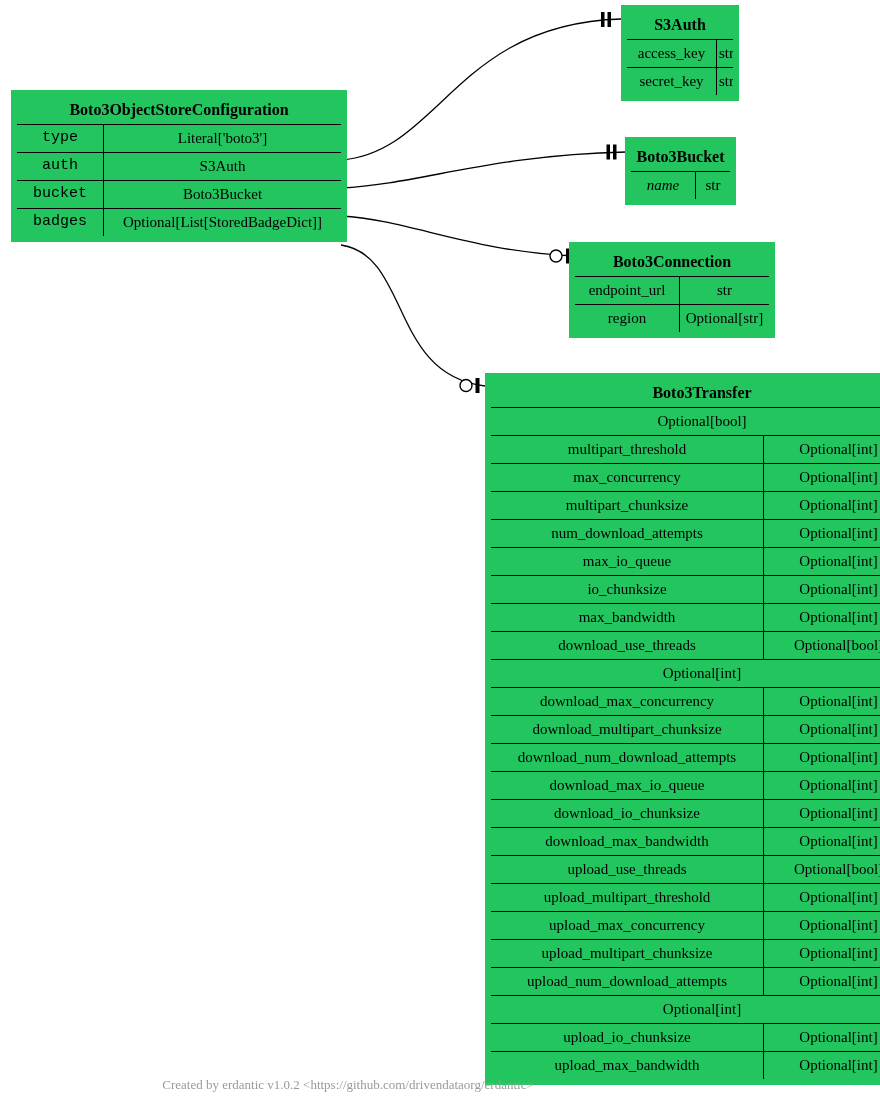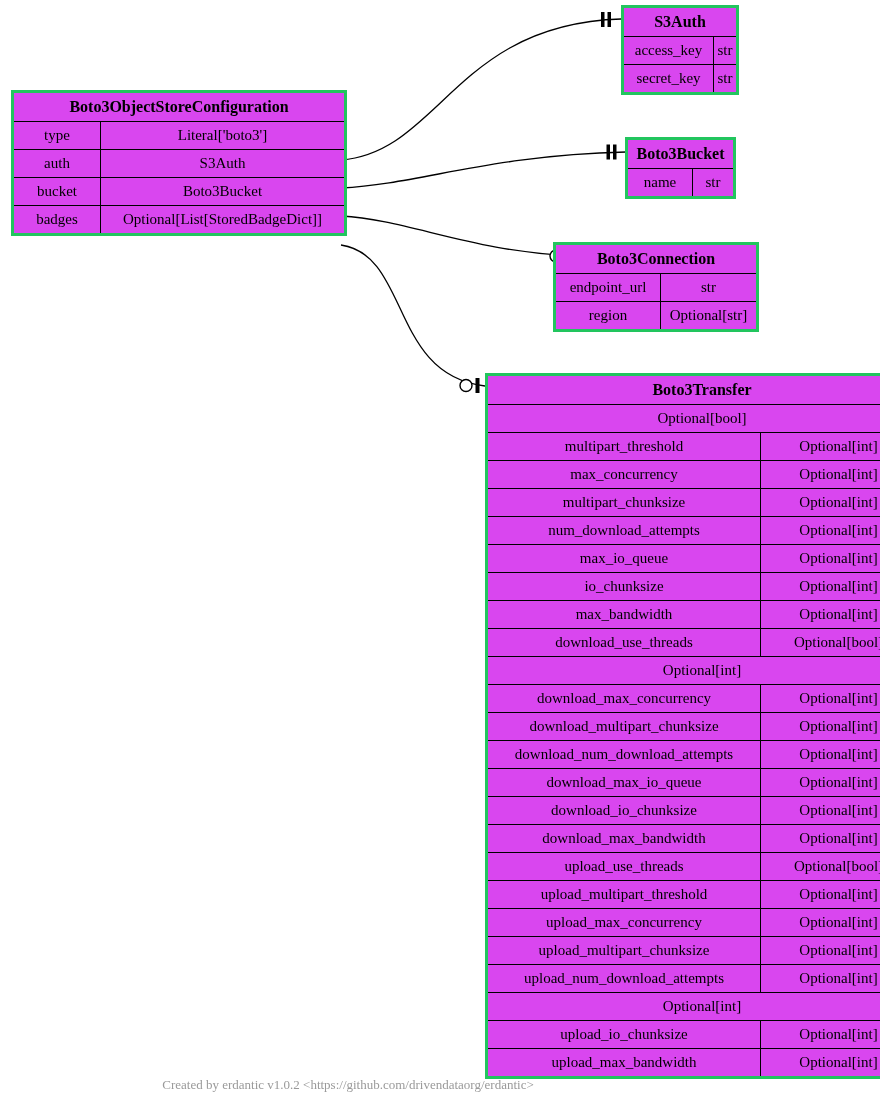--- a/index.html
+++ b/index.html
@@ -20,22 +20,22 @@
   }
   #edge-layer {
     position: absolute;
     left: 0; top: 0;
     width: 880px; height: 1104px;
     z-index: 1;
   }
   .entity {
     position: absolute;
     box-sizing: border-box;
-    border: 3px solid #22c55e;
-    background: #d946ef;
+    border: 6px solid #22c55e;
+    background: #22c55e;
     z-index: 2;
   }
   .entity-title {
     height: 28px;
     line-height: 28px;
     text-align: center;
     font-weight: bold;
     font-size: 16px;
     white-space: nowrap;
     overflow: hidden;
@@ -52,29 +52,29 @@
     font-size: 15px;
     text-align: center;
     white-space: nowrap;
     overflow: hidden;
     padding: 0 2px;
   }
   .cell.name { border-right: 1px solid #000000; flex: 0 0 auto; }
   .cell.type { flex: 1 1 auto; }
 
   #entity-config      { left: 11px;   top: 90px;  width: 336px; }
-  #entity-config .name      { flex-basis: 87px; }
+  #entity-config .name      { flex-basis: 87px; font-family: Liberation Mono, monospace; }
 
   #entity-s3auth      { left: 621px; top: 5px;   width: 118px; }
   #entity-s3auth .name      { flex-basis: 90px; }
 
   #entity-bucket      { left: 625px; top: 137px; width: 111px; }
-  #entity-bucket .name      { flex-basis: 65px; }
-
-  #entity-connection  { left: 553px; top: 242px; width: 206px; }
+  #entity-bucket .name      { flex-basis: 65px; font-style: italic; }
+
+  #entity-connection  { left: 569px; top: 242px; width: 206px; }
   #entity-connection .name  { flex-basis: 105px; }
 
   #entity-transfer    { left: 485px; top: 373px; width: 434px; }
   #entity-transfer .name    { flex-basis: 273px; }
 
   #footer {
     position: absolute;
     left: 0;
     top: 1077px;
     width: 696px;

